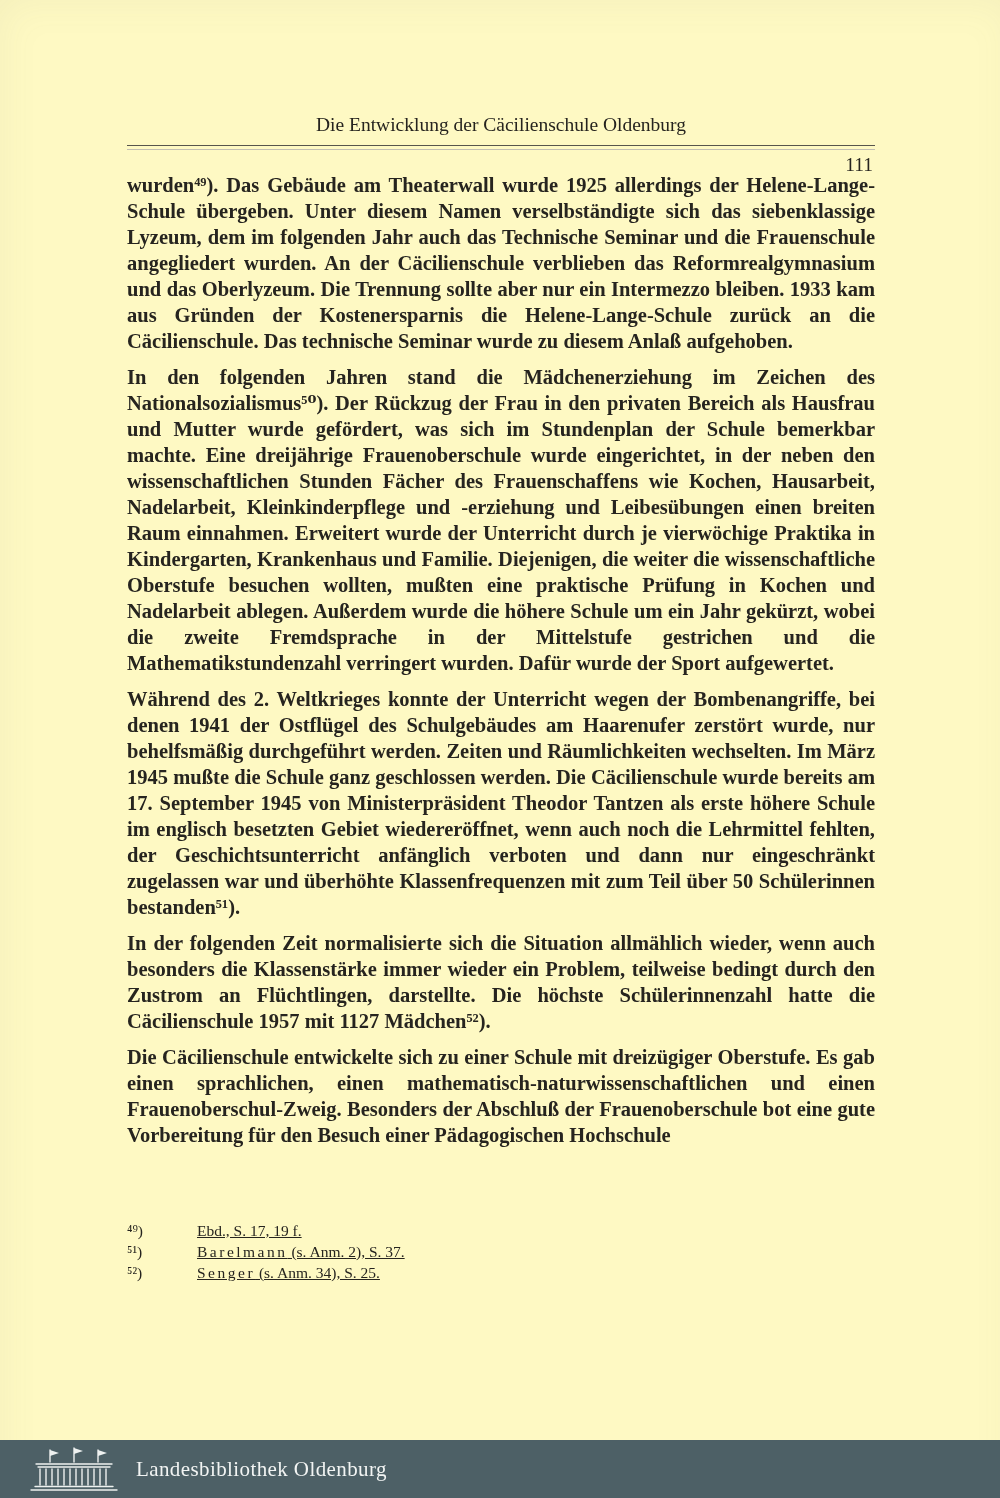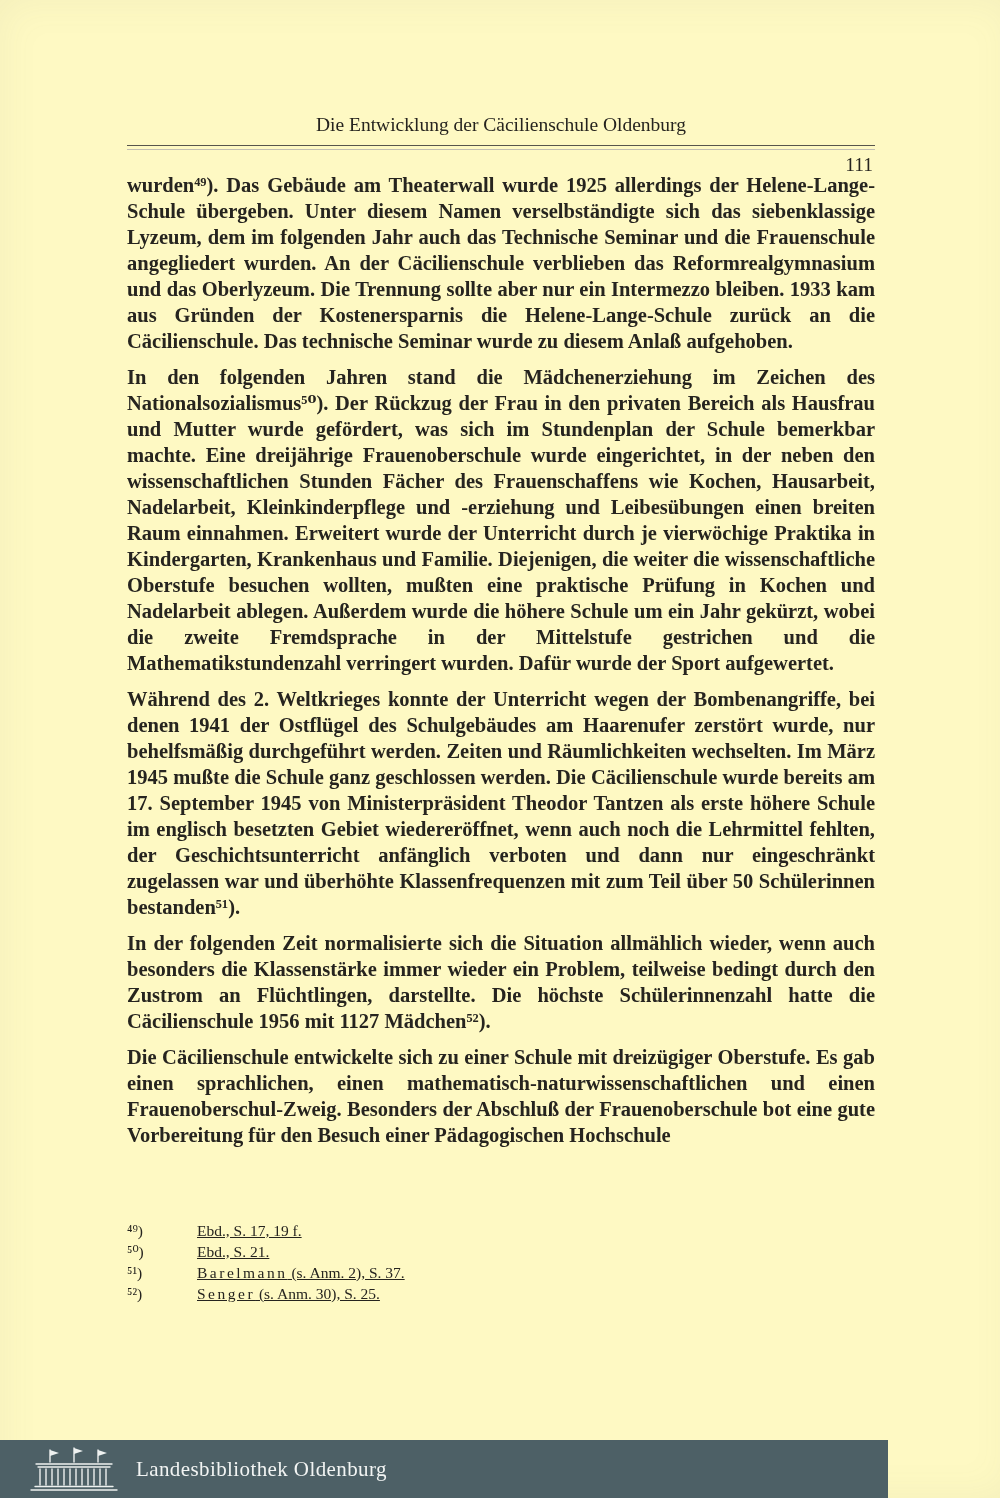--- a/index.html
+++ b/index.html
@@ -75,21 +75,21 @@
     flex: 1;
     text-decoration: underline;
   }
   .fn-name {
     letter-spacing: 2.5px;
   }
   .footer-bar {
     position: absolute;
     left: 0;
     bottom: 0;
-    width: 888px;
+    width: 1000px;
     height: 58px;
     background: #4d6066;
     display: flex;
     align-items: center;
     font-family: Liberation Serif, serif;
   }
   .library-logo {
     margin-left: 28px;
     flex: 0 0 auto;
     display: block;
@@ -112,42 +112,38 @@
       <span class="running-title">Die Entwicklung der Cäcilienschule Oldenburg</span>
       <span class="page-number">111</span>
     </div>
 
     <div class="head-rule"></div>
 
     <div class="body-text">
       <p>wurden⁴⁹). Das Gebäude am Theaterwall wurde 1925 allerdings der Helene-Lange-Schule übergeben. Unter diesem Namen verselbständigte sich das siebenklassige Lyzeum, dem im folgenden Jahr auch das Technische Seminar und die Frauenschule angegliedert wurden. An der Cäcilienschule verblieben das Reformrealgymnasium und das Oberlyzeum. Die Trennung sollte aber nur ein Intermezzo bleiben. 1933 kam aus Gründen der Kostenersparnis die Helene-Lange-Schule zurück an die Cäcilienschule. Das technische Seminar wurde zu diesem Anlaß aufgehoben.</p>
       <p>In den folgenden Jahren stand die Mädchenerziehung im Zeichen des Nationalsozialismus⁵⁰). Der Rückzug der Frau in den privaten Bereich als Hausfrau und Mutter wurde gefördert, was sich im Stundenplan der Schule bemerkbar machte. Eine dreijährige Frauenoberschule wurde eingerichtet, in der neben den wissenschaftlichen Stunden Fächer des Frauenschaffens wie Kochen, Hausarbeit, Nadelarbeit, Kleinkinderpflege und -erziehung und Leibesübungen einen breiten Raum einnahmen. Erweitert wurde der Unterricht durch je vierwöchige Praktika in Kindergarten, Krankenhaus und Familie. Diejenigen, die weiter die wissenschaftliche Oberstufe besuchen wollten, mußten eine praktische Prüfung in Kochen und Nadelarbeit ablegen. Außerdem wurde die höhere Schule um ein Jahr gekürzt, wobei die zweite Fremdsprache in der Mittelstufe gestrichen und die Mathematikstundenzahl verringert wurden. Dafür wurde der Sport aufgewertet.</p>
       <p>Während des 2. Weltkrieges konnte der Unterricht wegen der Bombenangriffe, bei denen 1941 der Ostflügel des Schulgebäudes am Haarenufer zerstört wurde, nur behelfsmäßig durchgeführt werden. Zeiten und Räumlichkeiten wechselten. Im März 1945 mußte die Schule ganz geschlossen werden. Die Cäcilienschule wurde bereits am 17. September 1945 von Ministerpräsident Theodor Tantzen als erste höhere Schule im englisch besetzten Gebiet wiedereröffnet, wenn auch noch die Lehrmittel fehlten, der Geschichtsunterricht anfänglich verboten und dann nur eingeschränkt zugelassen war und überhöhte Klassenfrequenzen mit zum Teil über 50 Schülerinnen bestanden⁵¹).</p>
-      <p>In der folgenden Zeit normalisierte sich die Situation allmählich wieder, wenn auch besonders die Klassenstärke immer wieder ein Problem, teilweise bedingt durch den Zustrom an Flüchtlingen, darstellte. Die höchste Schülerinnenzahl hatte die Cäcilienschule 1956 mit 1127 Mädchen⁵²).</p>
+      <p>In der folgenden Zeit normalisierte sich die Situation allmählich wieder, wenn auch besonders die Klassenstärke immer wieder ein Problem, teilweise bedingt durch den Zustrom an Flüchtlingen, darstellte. Die höchste Schülerinnenzahl hatte die Cäcilienschule 1957 mit 1127 Mädchen⁵²).</p>
       <p>Die Cäcilienschule entwickelte sich zu einer Schule mit dreizügiger Oberstufe. Es gab einen sprachlichen, einen mathematisch-naturwissenschaftlichen und einen Frauenoberschul-Zweig. Besonders der Abschluß der Frauenoberschule bot eine gute Vorbereitung für den Besuch einer Pädagogischen Hochschule</p>
     </div>
 
   </div>
 
   <div class="footnotes">
     <div class="footnote-row">
       <span class="fn-marker">⁴⁹)</span>
       <span class="fn-body"><span class="fn-name"></span><span>Ebd., S. 17, 19 f.</span></span>
     </div>
     <div class="footnote-row">
-      <span class="fn-marker">⁵⁰)</span>
-      <span class="fn-body"><span class="fn-name"></span><span>Ebd., S. 21.</span></span>
-    </div>
-    <div class="footnote-row">
       <span class="fn-marker">⁵¹)</span>
       <span class="fn-body"><span class="fn-name">Barelmann</span><span> (s. Anm. 2), S. 37.</span></span>
     </div>
     <div class="footnote-row">
       <span class="fn-marker">⁵²)</span>
-      <span class="fn-body"><span class="fn-name">Senger</span><span> (s. Anm. 30), S. 25.</span></span>
+      <span class="fn-body"><span class="fn-name">Senger</span><span> (s. Anm. 34), S. 25.</span></span>
     </div>
   </div>
 
   <div class="footer-bar" style="background: rgb(77, 96, 102);">
     <svg class="library-logo" width="92" height="46" viewBox="0 0 92 46" fill="none" stroke="#eef1f0" stroke-width="1.4" stroke-linecap="round">
 
       <line x1="3" y1="44" x2="89" y2="44"></line>
       <line x1="7" y1="40.5" x2="85" y2="40.5"></line>
 
       <line x1="8" y1="18" x2="84" y2="18"></line>

